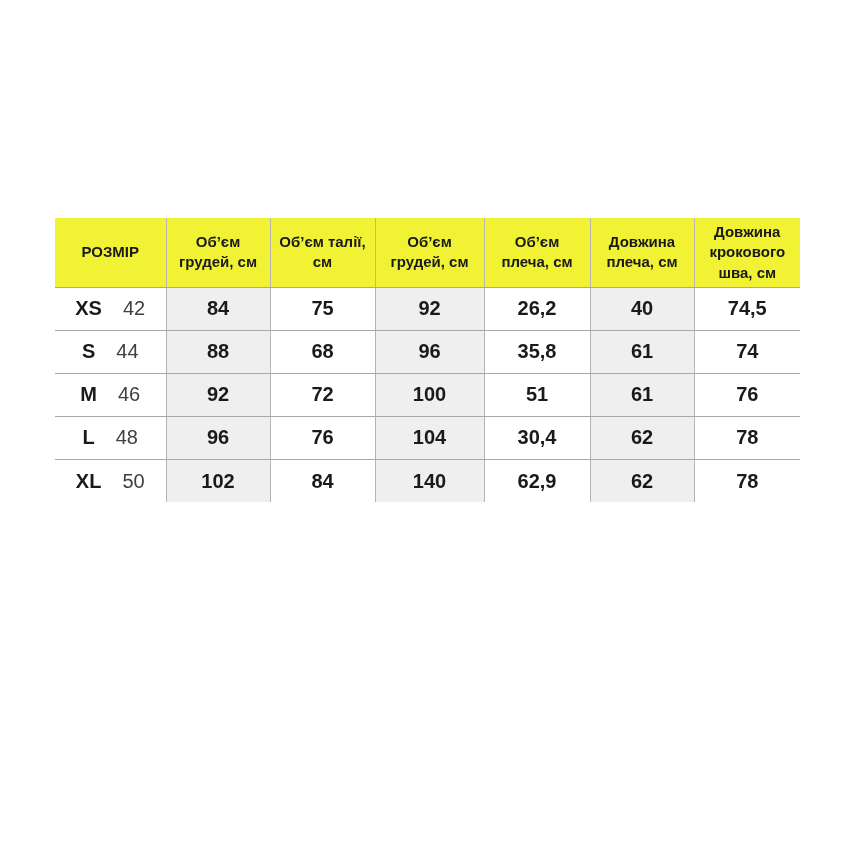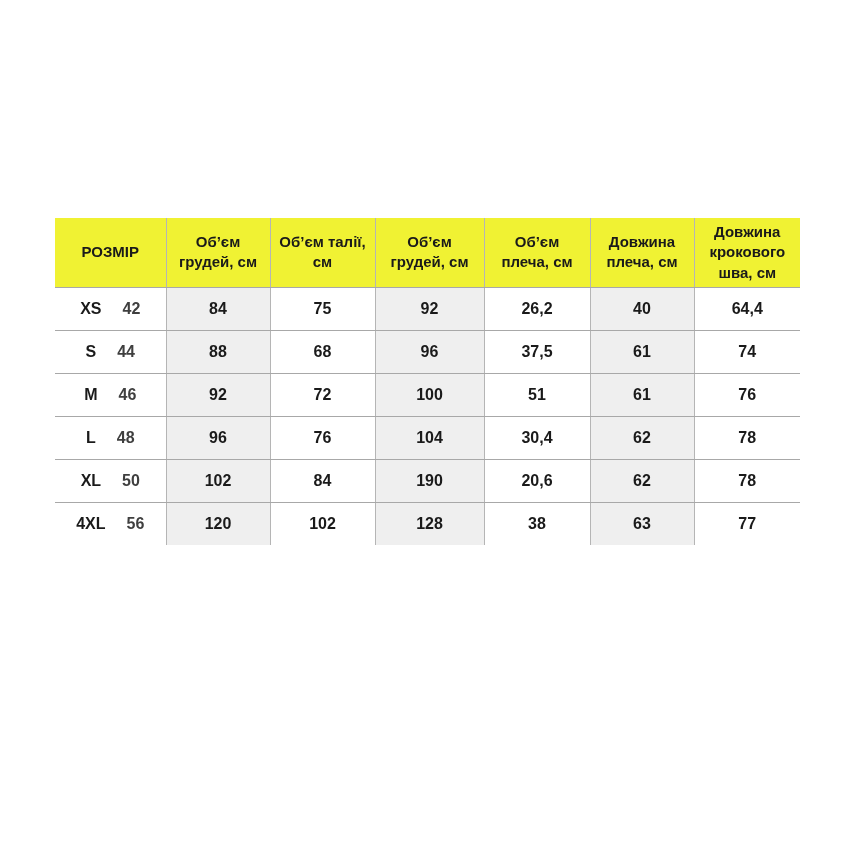--- a/index.html
+++ b/index.html
@@ -38,37 +38,37 @@
     height: 67px;
     font-size: 15px;
     font-weight: 700;
     line-height: 1.35;
     padding: 4px 6px;
     border-bottom: 1px solid var(--row-line, #a8a8a8);
   }
   
   .size-table tbody td {
     height: 43px;
-    font-size: 16px;
+    font-size: 20px;
     font-weight: 700;
     padding: 2px 4px;
   }
   .size-table tbody tr:not(:last-child) td {
     border-bottom: 1px solid var(--row-line, #a8a8a8);
   }
   
   .size-table .stripe { background: var(--stripe-bg, #efefef); }
   
   .size-cell .pair {
     display: inline-flex;
     align-items: baseline;
     gap: 21px;
   }
   .size-cell .sz { font-weight: 700; color: var(--text, #1a1a1a); }
-  .size-cell .num { font-weight: 700; color: var(--num-text, #3f3f3f); }
+  .size-cell .num { font-weight: 400; color: var(--num-text, #3f3f3f); }
 </style>
 </head>
 <body>
 
 <div class="canvas">
   <div class="size-table-wrap">
     <table class="size-table">
       <colgroup>
         <col style="width:111px">
           <col style="width:104px">
@@ -93,31 +93,31 @@
         <tr>
           <td class="size-cell"><span class="pair">
                 <span class="sz">XS</span>
                 <span class="num">42</span>
               </span></td>
           <td class="stripe">84</td>
           <td>75</td>
           <td class="stripe">92</td>
           <td>26,2</td>
           <td class="stripe">40</td>
-          <td>64,4</td>
+          <td>74,5</td>
         </tr>
         <tr>
           <td class="size-cell"><span class="pair">
                 <span class="sz">S</span>
                 <span class="num">44</span>
               </span></td>
           <td class="stripe">88</td>
           <td>68</td>
           <td class="stripe">96</td>
-          <td>37,5</td>
+          <td>35,8</td>
           <td class="stripe">61</td>
           <td>74</td>
         </tr>
         <tr>
           <td class="size-cell"><span class="pair">
                 <span class="sz">M</span>
                 <span class="num">46</span>
               </span></td>
           <td class="stripe">92</td>
           <td>72</td>
@@ -138,33 +138,21 @@
           <td class="stripe">62</td>
           <td>78</td>
         </tr>
         <tr>
           <td class="size-cell"><span class="pair">
                 <span class="sz">XL</span>
                 <span class="num">50</span>
               </span></td>
           <td class="stripe">102</td>
           <td>84</td>
-          <td class="stripe">190</td>
-          <td>20,6</td>
+          <td class="stripe">140</td>
+          <td>62,9</td>
           <td class="stripe">62</td>
           <td>78</td>
-        </tr>
-        <tr>
-          <td class="size-cell"><span class="pair">
-                <span class="sz">4XL</span>
-                <span class="num">56</span>
-              </span></td>
-          <td class="stripe">120</td>
-          <td>102</td>
-          <td class="stripe">128</td>
-          <td>38</td>
-          <td class="stripe">63</td>
-          <td>77</td>
         </tr>
       </tbody>
     </table>
   </div>
 </div>
 
 </body></html>

